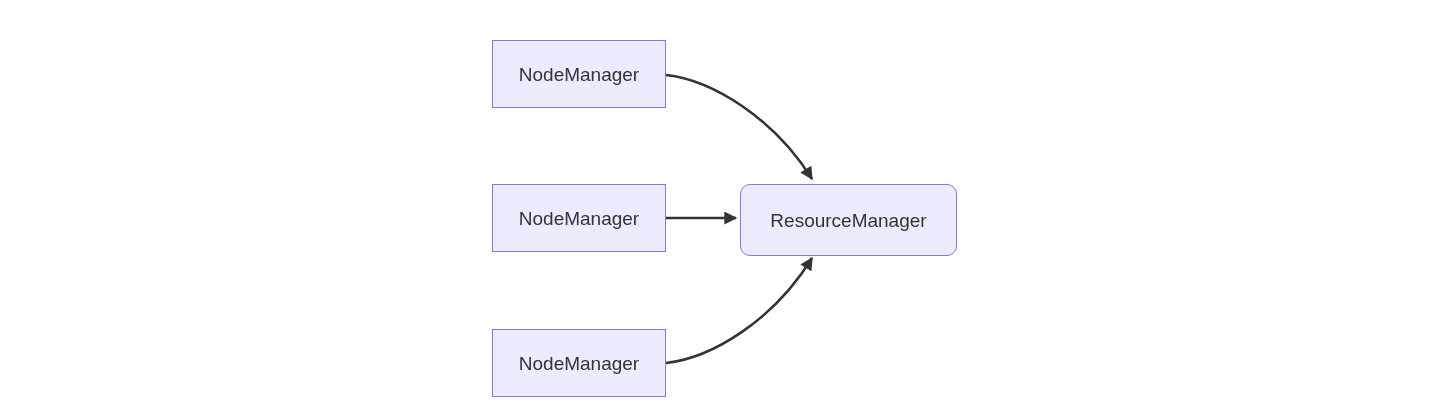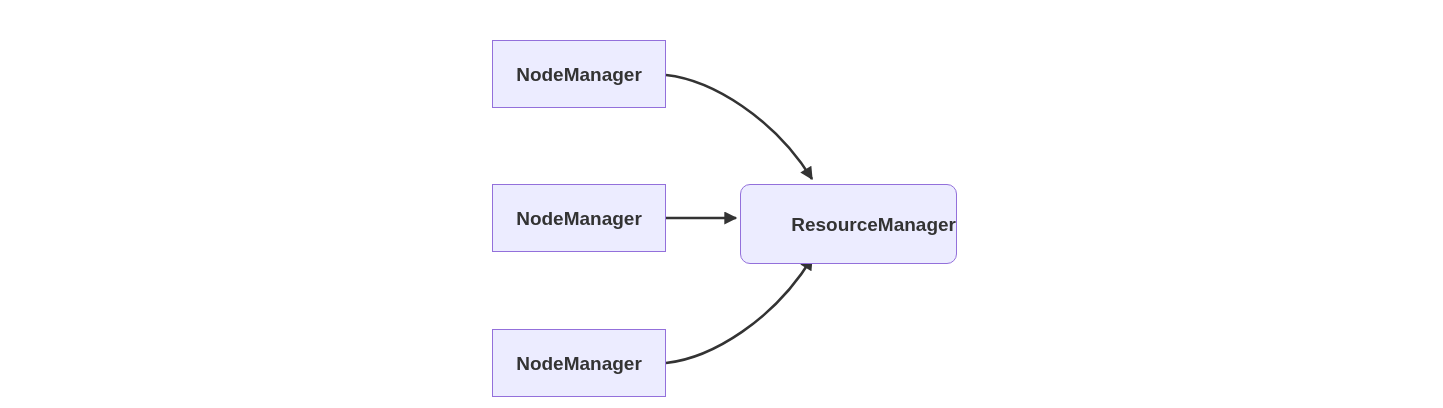--- a/index.html
+++ b/index.html
@@ -28,29 +28,28 @@
     box-sizing: border-box;
     background: #ECECFF;
     border: 1.5px solid #9370DB;
     color: #333333;
     font-size: 19px;
     display: flex;
     align-items: center;
     justify-content: center;
     text-align: center;
     line-height: 1;
-    font-weight: bold;
   }
   .node.rect { border-radius: 0; }
   .node.rounded { border-radius: 10px; }
   .node-nm { left: 492px; width: 174px; height: 68px; }
   .node-nm-1 { top: 40px; }
   .node-nm-2 { top: 184px; }
   .node-nm-3 { top: 329px; }
-  .node-rm { left: 740px; top: 184px; width: 217px; height: 80px; justify-content: flex-end; }
+  .node-rm { left: 740px; top: 184px; width: 217px; height: 72px; }
   .watermark {
     position: absolute;
     right: 5px;
     bottom: 6px;
     font-size: 23px;
     color: #dedede;
     letter-spacing: 1px;
     white-space: nowrap;
     user-select: none;
   }

